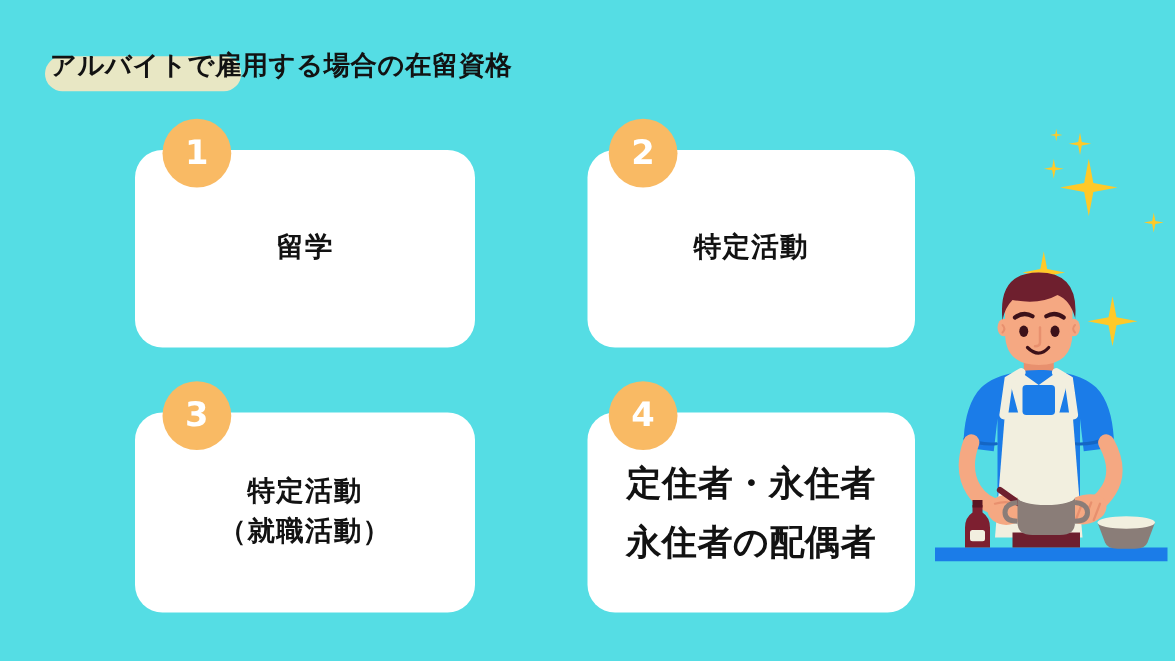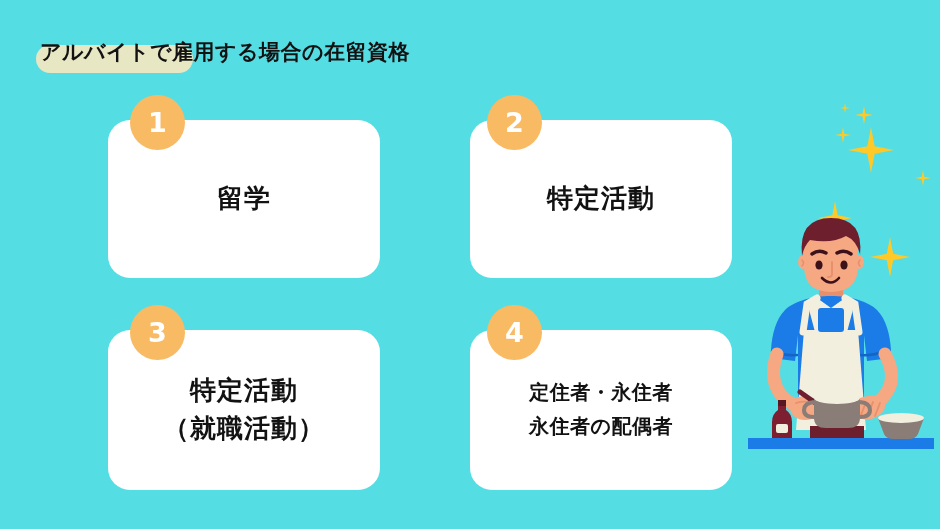--- a/index.html
+++ b/index.html
@@ -63,28 +63,28 @@
   #card-3 { left: 108px; top: 330px; width: 272px; height: 160px; }
   #card-4 { left: 470px; top: 330px; width: 262px; height: 160px; }
 
   .card-text {
     position: absolute;
     left: 0;
     right: 0;
     top: 50%;
     transform: translateY(-50%);
     text-align: center;
-    font-size: 26px;
+    font-size: 22px;
     font-weight: bold;
     color: #121212;
     line-height: 1.45;
     letter-spacing: 1px;
   }
   #card-4 .card-text {
-    font-size: 20px;
+    font-size: 28px;
     line-height: 1.68;
     letter-spacing: 0.5px;
   }
   .card-text .line { display: block; white-space: nowrap; }
 
   
   .badge {
     position: absolute;
     width: 55px;
     height: 55px;

